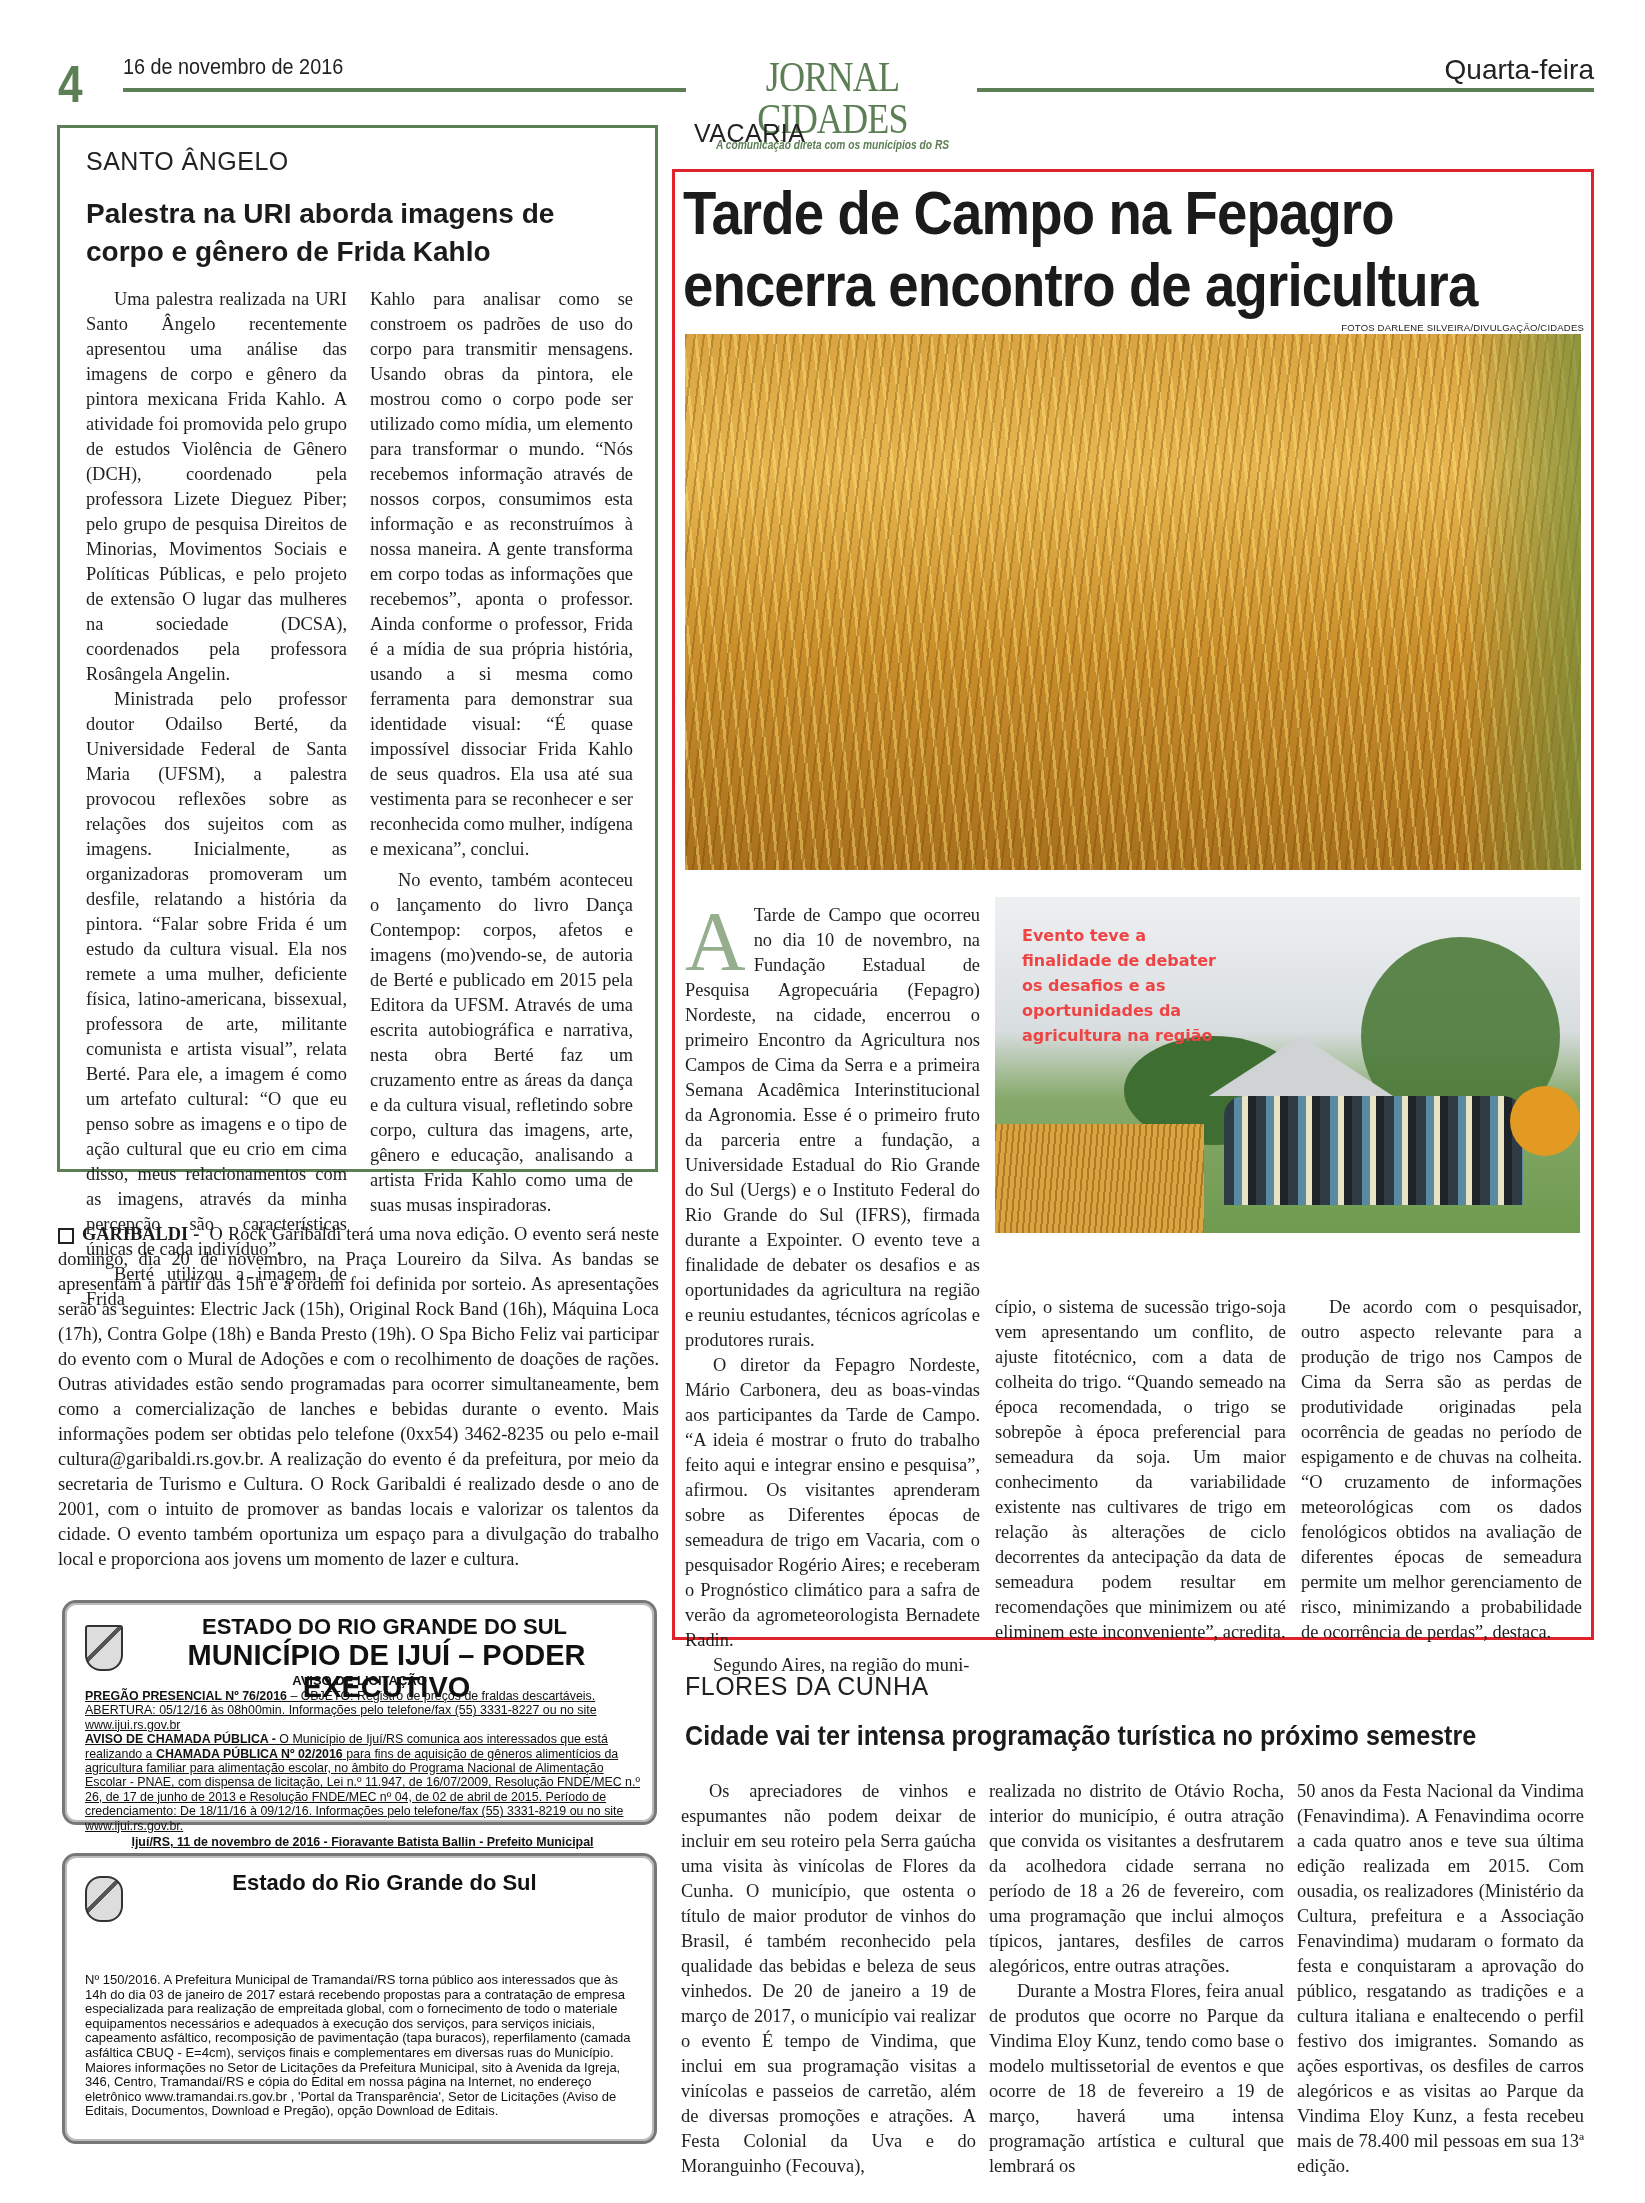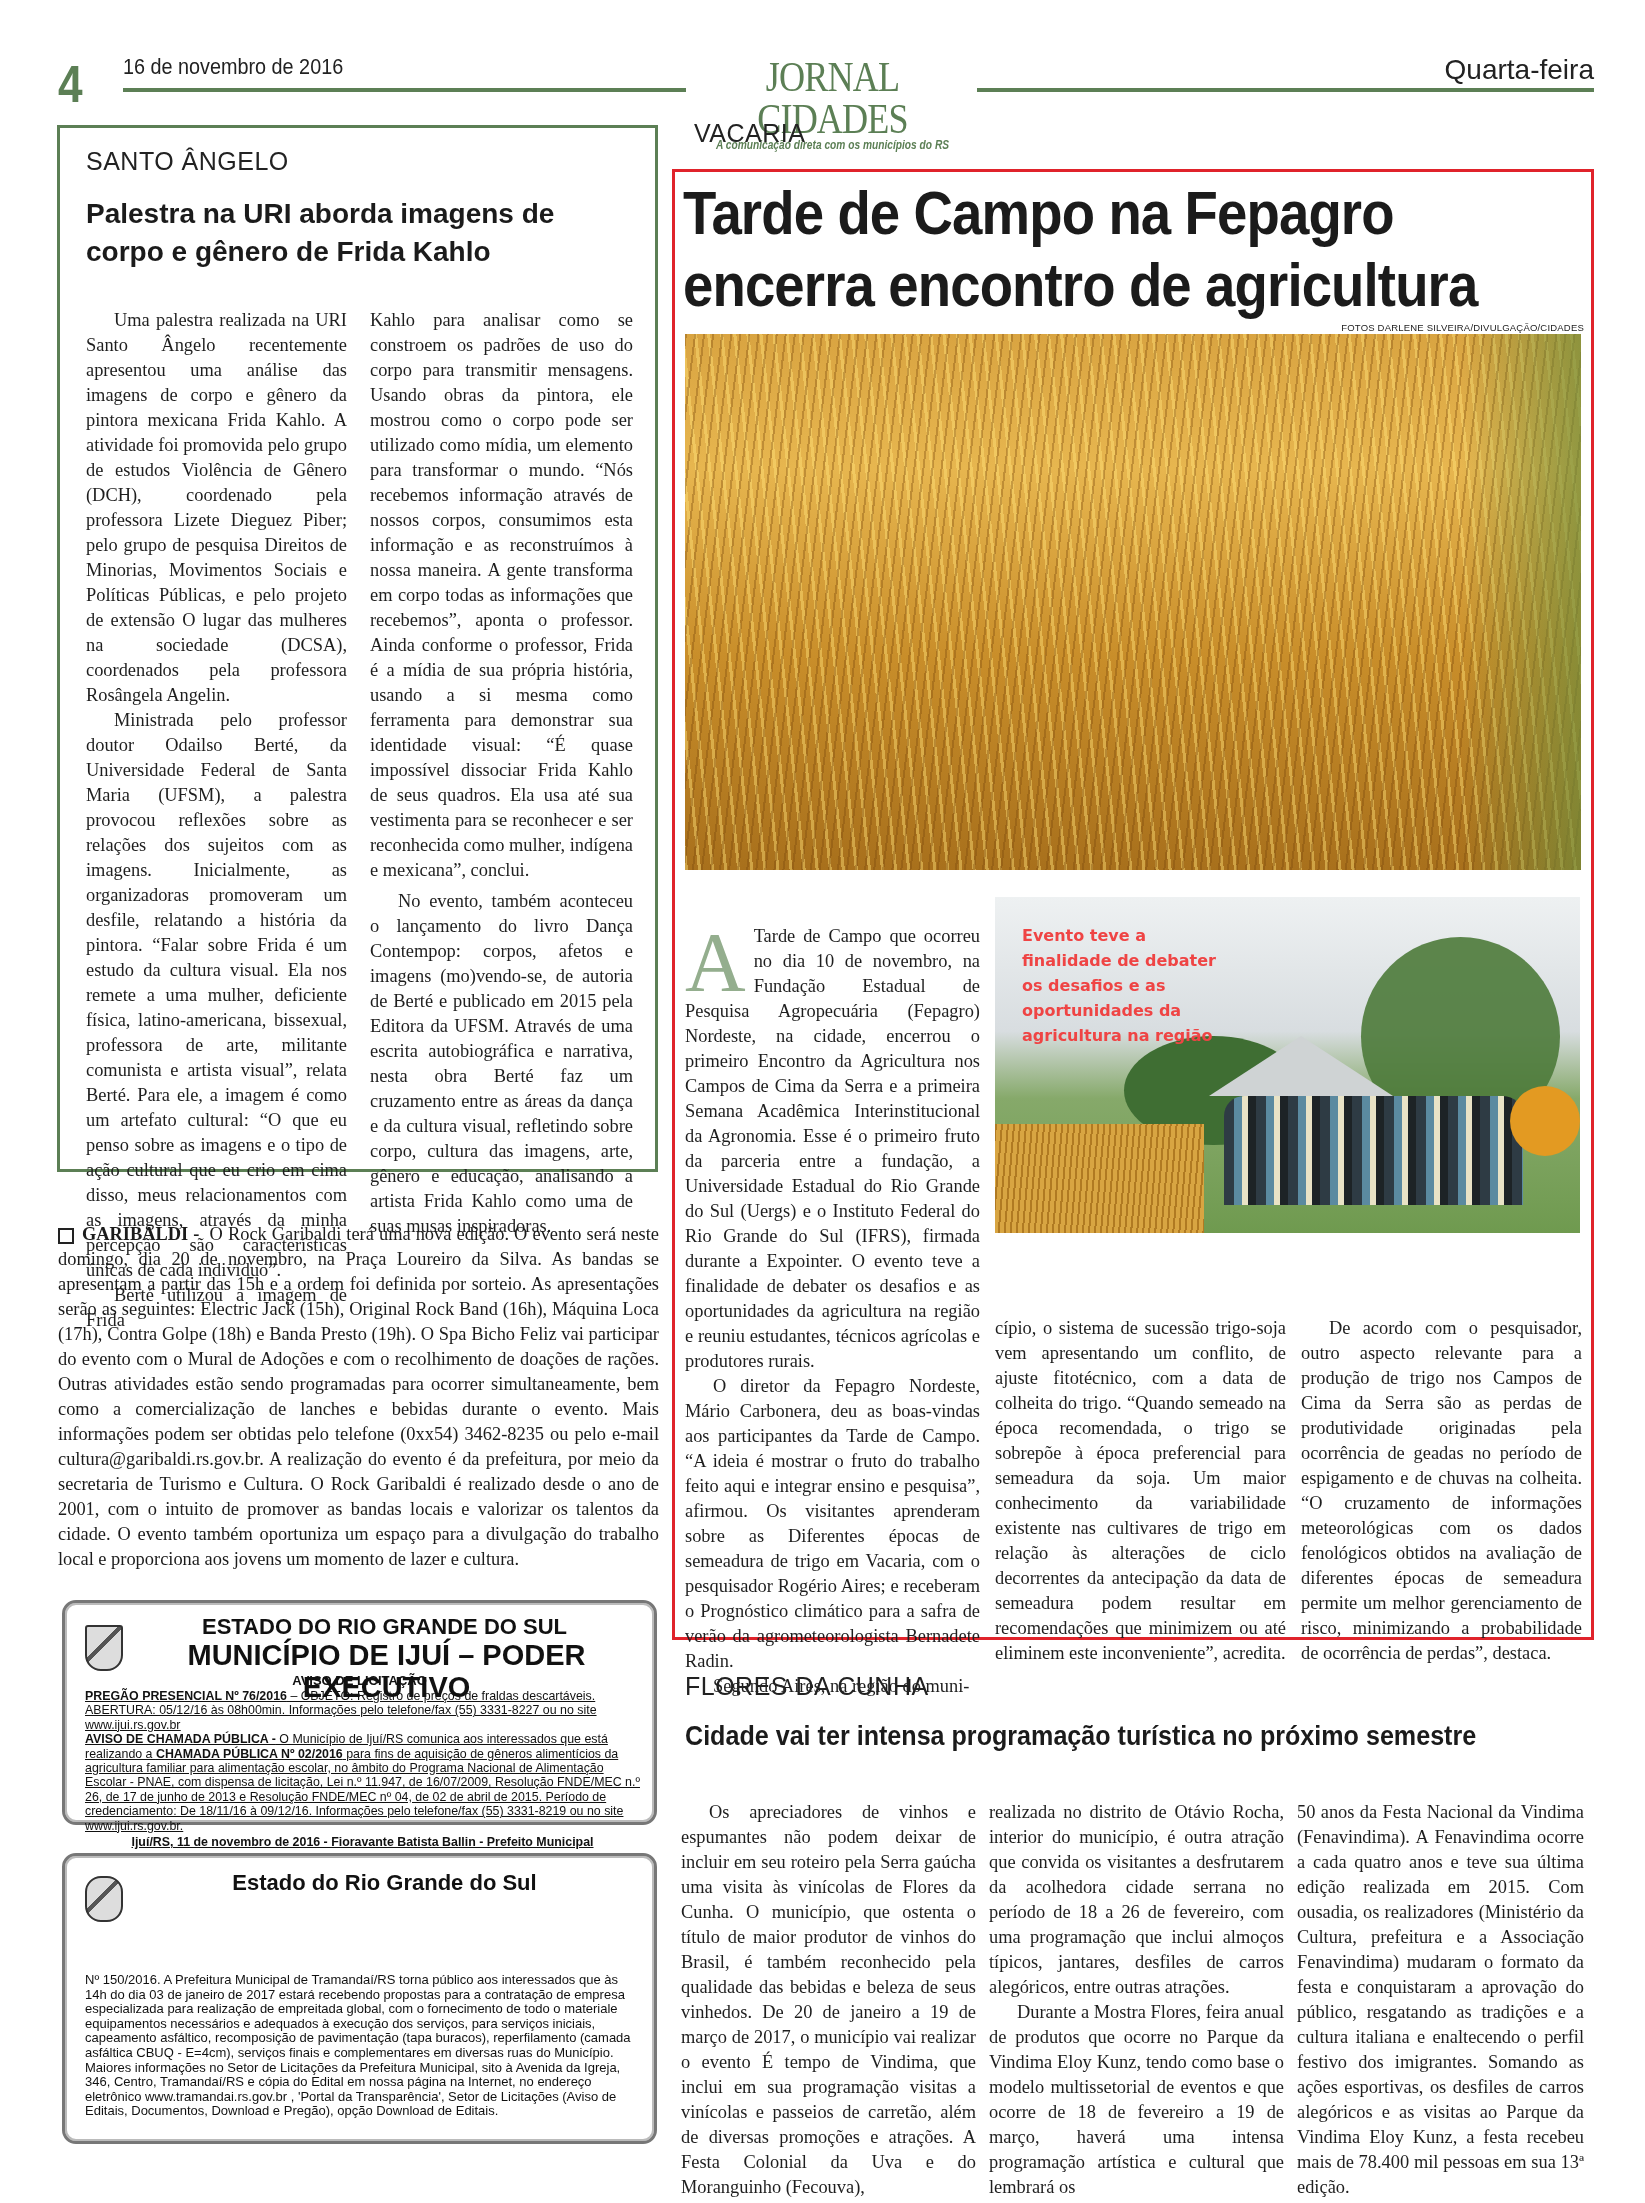--- a/index.html
+++ b/index.html
@@ -10,21 +10,21 @@
   .date{left:123px;top:54px;font-family:"Liberation Sans",sans-serif;font-size:22px;color:#222;transform:scaleX(.9);transform-origin:left;}
   .weekday{right:52px;top:54px;font-family:"Liberation Sans",sans-serif;font-size:28px;color:#222;}
   .rule{height:4px;background:#5c7f55;}
   .mast{left:687px;top:56px;width:291px;text-align:center;}
   .mast .name{font-family:"Liberation Serif",serif;font-size:42px;color:#5c7f55;letter-spacing:-1px;line-height:1;transform:scaleX(.86);}
   .mast .tag{font-family:"Liberation Sans",sans-serif;font-style:italic;font-weight:bold;font-size:12px;color:#5c7f55;margin-top:-2px;transform:scaleX(.85);}
   
   .leftbox{left:57px;top:125px;width:601px;height:1047px;border:3px solid #5c7f55;box-sizing:border-box;}
   .kicker{font-family:"Liberation Sans",sans-serif;font-size:25px;color:#222;letter-spacing:0.5px;}
   .headline{font-family:"Liberation Sans",sans-serif;font-weight:bold;color:#1b1b1b;}
-  .body{font-size:18.4px;line-height:25px;text-align:justify;color:#1e1e1e;margin-top:21px;}
+  .body{font-size:18.4px;line-height:25px;text-align:justify;color:#1e1e1e;}
   .body p{margin:0;text-indent:28px;}
   .col{position:absolute;}
   
   .gar{left:58px;top:1222px;width:601px;font-size:18.4px;line-height:25px;text-align:justify;}
   .gar b{font-weight:bold;}
   .sqicon{display:inline-block;width:12px;height:12px;border:2px solid #222;margin-right:8px;vertical-align:middle;}
   
   .ad{border:3px solid #777;border-radius:14px;box-sizing:border-box;background:#fff;box-shadow:inset 0 0 0 2px #bbb;font-family:"Liberation Sans",sans-serif;color:#111;}
   .crest{position:absolute;width:34px;height:42px;border:2px solid #333;border-radius:3px 3px 16px 16px;background:linear-gradient(135deg,#ddd 0 40%,#555 40% 48%,#ddd 48%);}
   .adtxt{font-size:12.4px;line-height:14.4px;}

